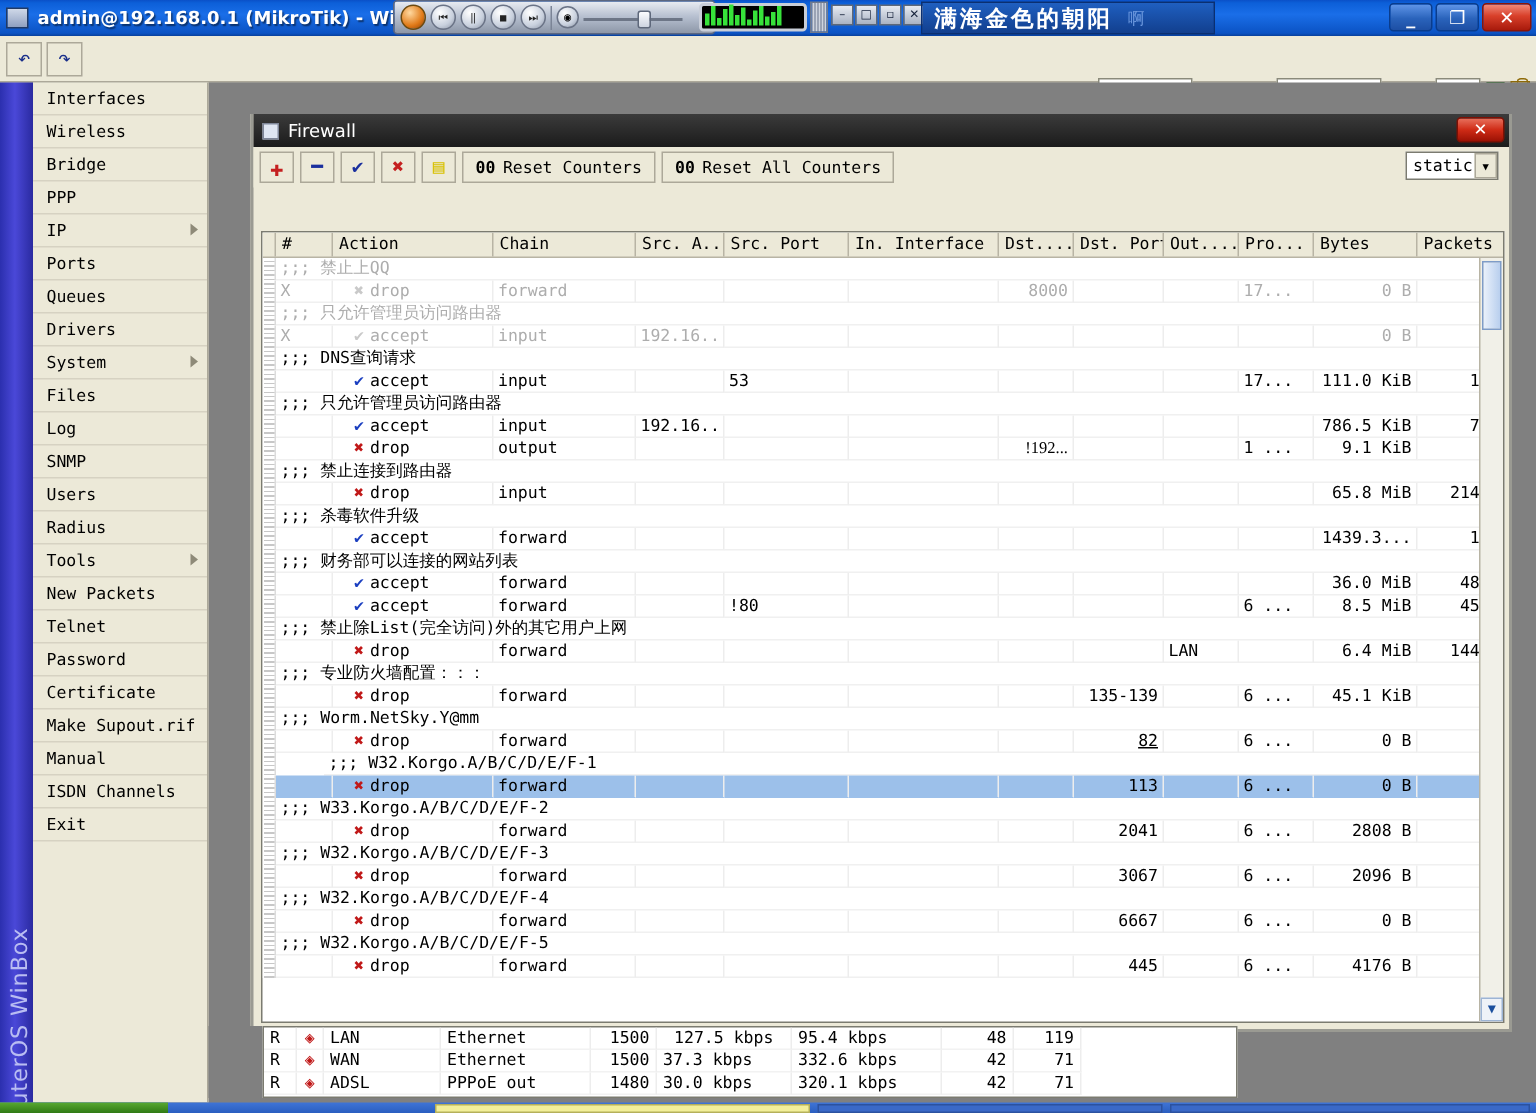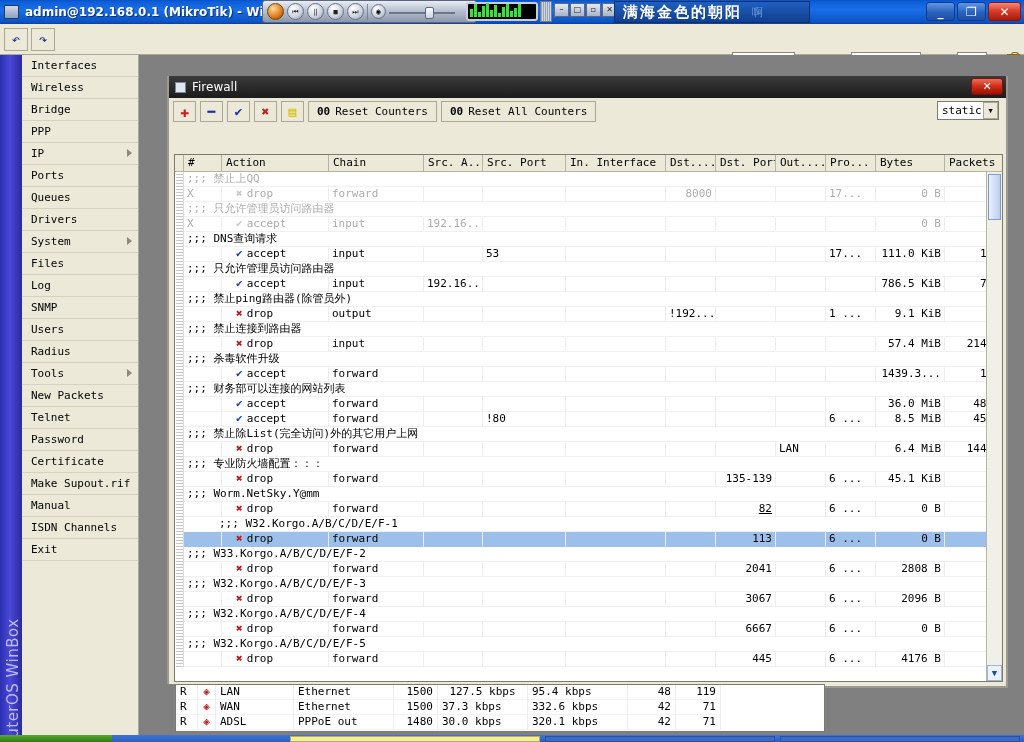--- a/index.html
+++ b/index.html
@@ -534,32 +534,28 @@
               <div class="cell r r" style="width: 50px; flex: 0 0 50px;"></div>
               <div class="cell r" style="width: 60px; flex: 0 0 60px;"></div>
               <div class="cell" style="width: 50px; flex: 0 0 50px;"></div>
               <div class="cell" style="width: 50px; flex: 0 0 50px;"></div>
               <div class="cell r r" style="width: 69px; flex: 0 0 69px;">786.5 KiB</div>
               <div class="cell r r" style="width: 72px; flex: 0 0 72px;">7 526</div>
             </div>
           </div>
           <div class="rowwrap">
             <div class="rail"></div>
-            <div class="comment" style="width: 833px;">;;; 禁止ping路由器(除管员外)</div>
-          </div>
-          <div class="rowwrap">
-            <div class="rail"></div>
             <div class="row">
               <div class="cell" style="width: 38px; flex: 0 0 38px;"></div>
               <div class="cell" style="width: 107px; flex: 0 0 107px; padding-left: 14px;"><span class="ic-x">✖</span><span style="margin-left: 4px;">drop</span></div>
               <div class="cell" style="width: 95px; flex: 0 0 95px;">output</div>
               <div class="cell" style="width: 59px; flex: 0 0 59px;"></div>
               <div class="cell" style="width: 83px; flex: 0 0 83px;"></div>
               <div class="cell" style="width: 100px; flex: 0 0 100px;"></div>
-              <div class="cell r r" style="width: 50px; flex: 0 0 50px;">!192...</div>
+              <div class="cell r r" style="width: 50px; flex: 0 0 50px; font-family: Liberation Serif, serif;">!192...</div>
               <div class="cell r" style="width: 60px; flex: 0 0 60px;"></div>
               <div class="cell" style="width: 50px; flex: 0 0 50px;"></div>
               <div class="cell" style="width: 50px; flex: 0 0 50px;">1 ...</div>
               <div class="cell r r" style="width: 69px; flex: 0 0 69px;">9.1 KiB</div>
               <div class="cell r r" style="width: 72px; flex: 0 0 72px;">109</div>
             </div>
           </div>
           <div class="rowwrap">
             <div class="rail"></div>
             <div class="comment" style="width: 833px;">;;; 禁止连接到路由器</div>
@@ -570,21 +566,21 @@
               <div class="cell" style="width: 38px; flex: 0 0 38px;"></div>
               <div class="cell" style="width: 107px; flex: 0 0 107px; padding-left: 14px;"><span class="ic-x">✖</span><span style="margin-left: 4px;">drop</span></div>
               <div class="cell" style="width: 95px; flex: 0 0 95px;">input</div>
               <div class="cell" style="width: 59px; flex: 0 0 59px;"></div>
               <div class="cell" style="width: 83px; flex: 0 0 83px;"></div>
               <div class="cell" style="width: 100px; flex: 0 0 100px;"></div>
               <div class="cell r r" style="width: 50px; flex: 0 0 50px;"></div>
               <div class="cell r" style="width: 60px; flex: 0 0 60px;"></div>
               <div class="cell" style="width: 50px; flex: 0 0 50px;"></div>
               <div class="cell" style="width: 50px; flex: 0 0 50px;"></div>
-              <div class="cell r r" style="width: 69px; flex: 0 0 69px;">57.4 MiB</div>
+              <div class="cell r r" style="width: 69px; flex: 0 0 69px;">65.8 MiB</div>
               <div class="cell r r" style="width: 72px; flex: 0 0 72px;">214 003</div>
             </div>
           </div>
           <div class="rowwrap">
             <div class="rail"></div>
             <div class="comment" style="width: 833px;">;;; 杀毒软件升级</div>
           </div>
           <div class="rowwrap">
             <div class="rail"></div>
             <div class="row">

